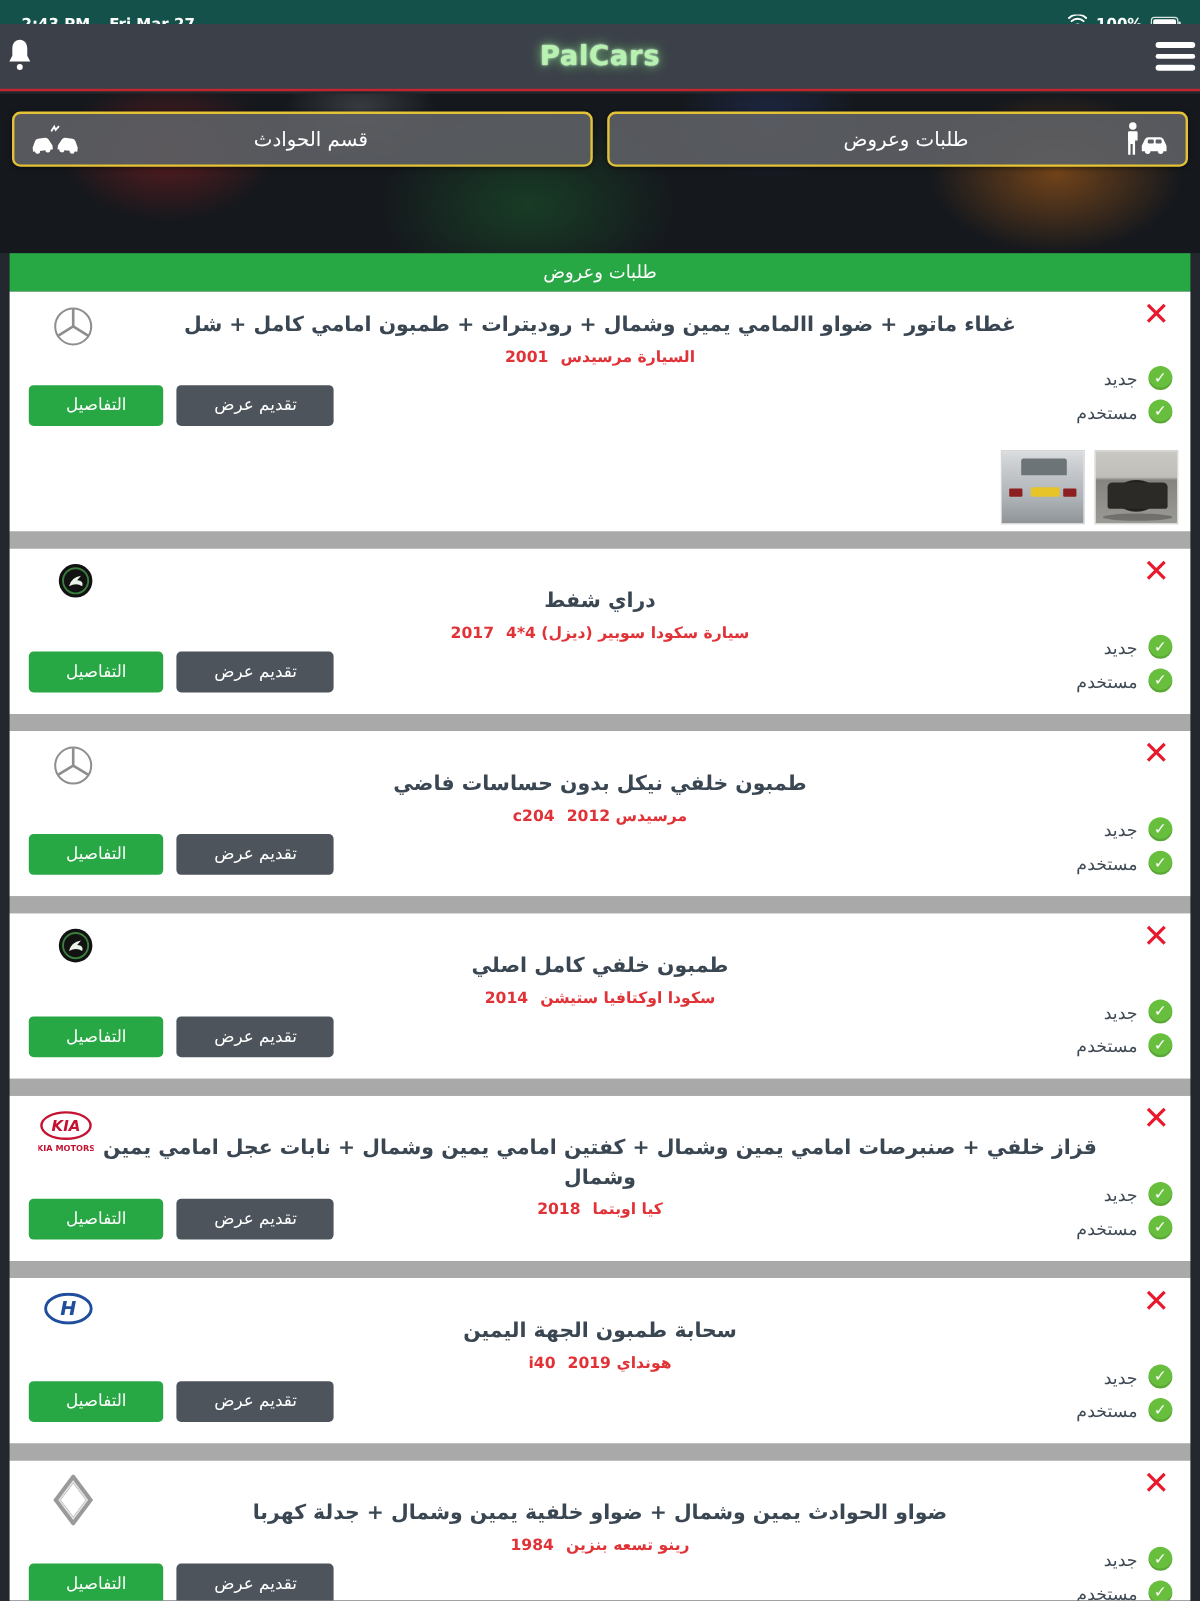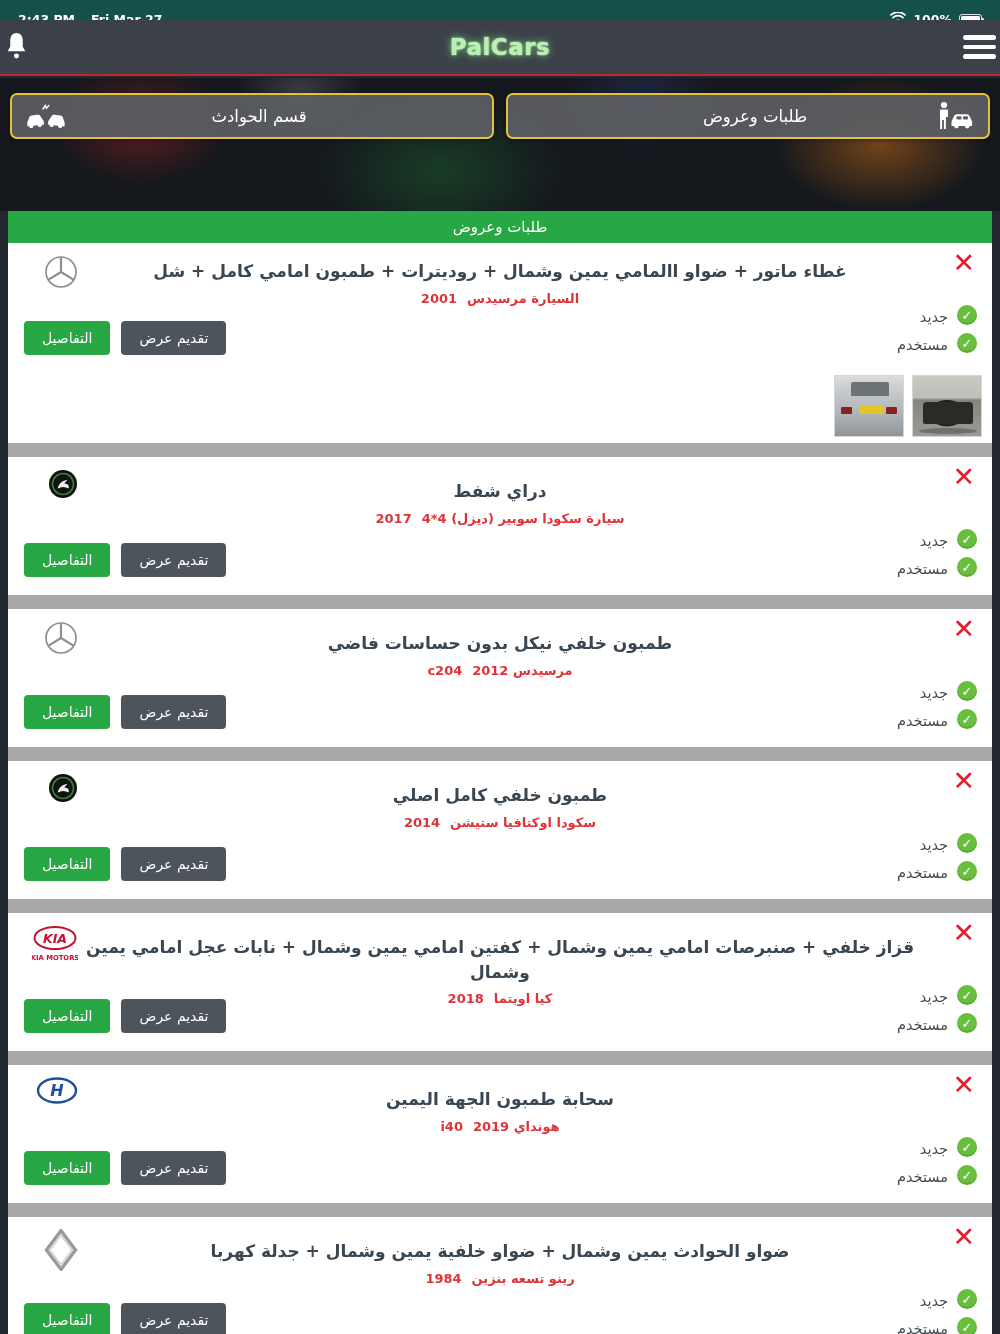--- a/index.html
+++ b/index.html
@@ -47,33 +47,33 @@
   .list-area { position:absolute; top:211px; left:0; width:100%; height:1123px; background:#23272e; padding:0 8px; }
   .section-bar { height:32px; background:#28a745; color:#fff; font-size:15px;
     display:flex; align-items:center; justify-content:center; }
 
   .card { position:relative; height:138px; background:#fff; overflow:hidden; }
   .card.tall { height:200px; }
   .separator { height:14px; background:#a9a9a9; }
 
   .card .close { position:absolute; top:4px; right:17px; font-size:27px; color:#e8192c; font-weight:bold; line-height:1.2; cursor:pointer; }
   .card .logo { position:absolute; top:12px; left:24px; width:46px; display:flex; justify-content:flex-end; }
-  .card .title { margin:0 72px; padding-top:22px; text-align:center; font-size:17px; font-weight:bold; color:#3a4753; line-height:1.45; }
+  .card .title { margin:0 72px; padding-top:32px; text-align:center; font-size:17px; font-weight:bold; color:#3a4753; line-height:1.45; }
   .card.tall .title { padding-top:16px; }
   .card .subtitle { margin-top:7px; display:flex; justify-content:center; gap:10px; direction:rtl;
     color:#e03237; font-size:13px; font-weight:bold; }
   .statuses { position:absolute; top:72px; right:15px; display:flex; flex-direction:column; gap:8px; align-items:flex-end; }
   .card.tall .statuses { top:62px; }
   .status-row { display:flex; align-items:flex-end; gap:9px; }
   .status-label { font-size:14.5px; color:#3f4a55; }
   .check { width:20px; height:20px; border-radius:50%; background:#68bf3e; color:#fff; font-size:13px; font-weight:bold;
     display:flex; align-items:center; justify-content:center; box-shadow:inset 0 -2px 0 rgba(0,0,0,.12); }
   .actions { position:absolute; left:16px; top:86px; display:flex; gap:11px; }
   .card.tall .actions { top:78px; }
-  .btn { height:34px; border:none; border-radius:4px; padding:0 18px; color:#fff; font-size:14px; cursor:pointer;
+  .btn { height:34px; border:none; border-radius:4px; padding:0 31px; color:#fff; font-size:14px; cursor:pointer;
     font-family:"DejaVu Sans","Liberation Sans",sans-serif; }
   .btn-details { background:#28a745; }
   .btn-offer { background:#4d545c;text-align:center; }
 
   .photos { position:absolute; right:10px; top:132px; display:flex; gap:8px; }
   .photo { width:70px; height:62px; border:1px solid #d5d5d5; position:relative; overflow:hidden; cursor:pointer; }
   .photo-rear { background:linear-gradient(180deg,#dadcde 0%,#c3c7ca 30%,#aeb3b7 65%,#8f9498 100%); }
   .photo-rear .plate { position:absolute; left:24px; top:30px; width:24px; height:8px; background:#e7c428; border-radius:1px; }
   .photo-rear .tail-l { position:absolute; left:6px; top:31px; width:11px; height:7px; background:#8c2020; border-radius:1px; }
   .photo-rear .tail-r { position:absolute; right:6px; top:31px; width:11px; height:7px; background:#8c2020; border-radius:1px; }

